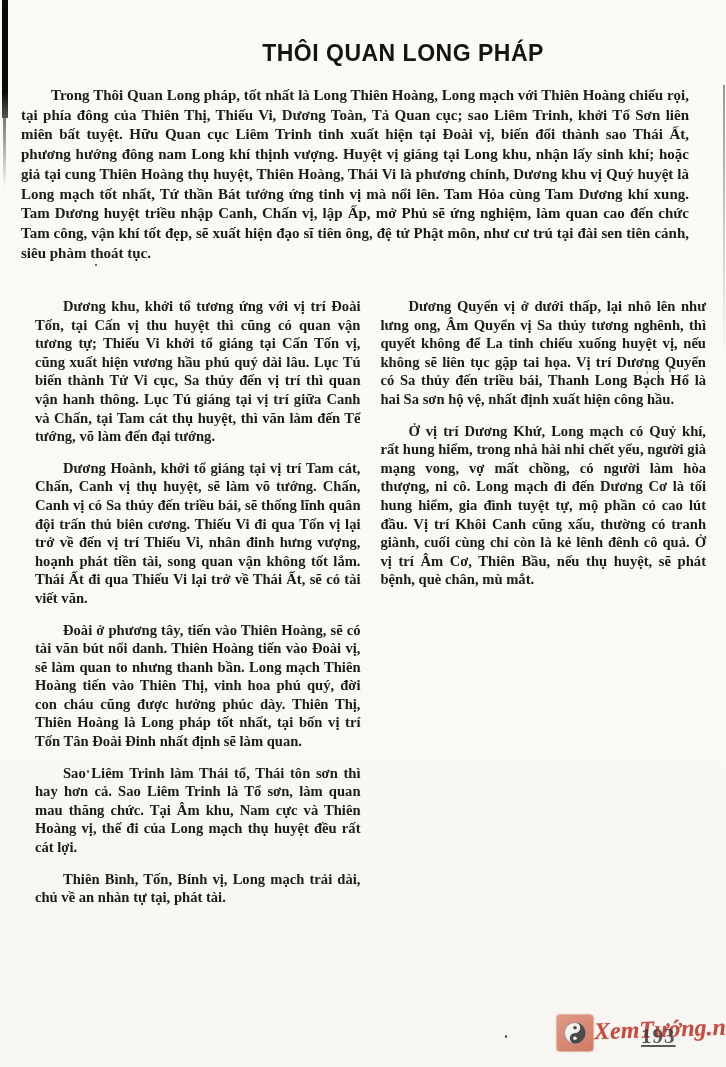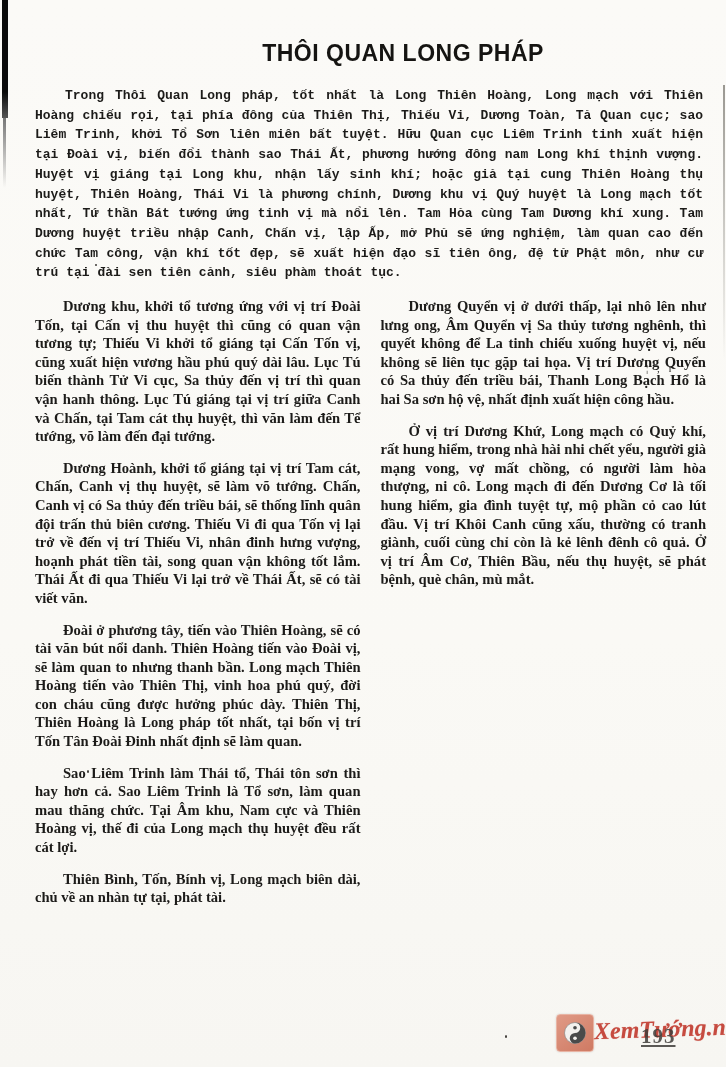--- a/index.html
+++ b/index.html
@@ -34,24 +34,23 @@
   
   .page-title{
     position:absolute;top:40px;left:0;width:100%;
     text-align:center;
     font-family:"Liberation Sans","DejaVu Sans",sans-serif;
     font-weight:bold;font-size:23px;letter-spacing:0.5px;
     color:#151412;
     padding-left:40px;
   }
   .intro{
-    position:absolute;top:86px;left:35px;width:668px;
-    font-size:13px;line-height:19.7px;text-align:justify;
+    position:absolute;top:86px;left:21px;width:668px;
+    font-size:15px;line-height:19.7px;text-align:justify;
     font-weight:600;
-    font-family:Liberation Mono, monospace;
   }
   .intro p{margin:0;text-indent:30px;}
   .columns{
     position:absolute;top:297px;left:35px;width:671px;
     display:flex;gap:20px;
   }
   .col{
     width:329px;
     font-size:14.6px;line-height:18.6px;text-align:justify;
     font-weight:600;
@@ -102,21 +101,21 @@
   <div class="intro">
     <p>Trong Thôi Quan Long pháp, tốt nhất là Long Thiên Hoàng, Long mạch với Thiên Hoàng chiếu rọi, tại phía đông của Thiên Thị, Thiếu Vi, Dương Toàn, Tả Quan cục; sao Liêm Trinh, khởi Tổ Sơn liên miên bất tuyệt. Hữu Quan cục Liêm Trinh tinh xuất hiện tại Đoài vị, biến đổi thành sao Thái Ất, phương hướng đông nam Long khí thịnh vượng. Huyệt vị giáng tại Long khu, nhận lấy sinh khí; hoặc giả tại cung Thiên Hoàng thụ huyệt, Thiên Hoàng, Thái Vi là phương chính, Dương khu vị Quý huyệt là Long mạch tốt nhất, Tứ thần Bát tướng ứng tinh vị mà nổi lên. Tam Hỏa cùng Tam Dương khí xung. Tam Dương huyệt triều nhập Canh, Chấn vị, lập Ấp, mở Phủ sẽ ứng nghiệm, làm quan cao đến chức Tam công, vận khí tốt đẹp, sẽ xuất hiện đạo sĩ tiên ông, đệ tử Phật môn, như cư trú tại đài sen tiên cảnh, siêu phàm thoát tục.</p>
   </div>
 
   <div class="columns">
     <div class="col">
       <p>Dương khu, khởi tổ tương ứng với vị trí Đoài Tốn, tại Cấn vị thu huyệt thì cũng có quan vận tương tự; Thiếu Vi khởi tổ giáng tại Cấn Tốn vị, cũng xuất hiện vương hầu phú quý dài lâu. Lục Tú biến thành Tử Vi cục, Sa thủy đến vị trí thì quan vận hanh thông. Lục Tú giáng tại vị trí giữa Canh và Chấn, tại Tam cát thụ huyệt, thì văn làm đến Tể tướng, võ làm đến đại tướng.</p>
       <p>Dương Hoành, khởi tổ giáng tại vị trí Tam cát, Chấn, Canh vị thụ huyệt, sẽ làm võ tướng. Chấn, Canh vị có Sa thủy đến triều bái, sẽ thống lĩnh quân đội trấn thủ biên cương. Thiếu Vi đi qua Tốn vị lại trở về đến vị trí Thiếu Vi, nhân đinh hưng vượng, hoạnh phát tiền tài, song quan vận không tốt lắm. Thái Ất đi qua Thiếu Vi lại trở về Thái Ất, sẽ có tài viết văn.</p>
       <p>Đoài ở phương tây, tiến vào Thiên Hoàng, sẽ có tài văn bút nổi danh. Thiên Hoàng tiến vào Đoài vị, sẽ làm quan to nhưng thanh bần. Long mạch Thiên Hoàng tiến vào Thiên Thị, vinh hoa phú quý, đời con cháu cũng được hưởng phúc dày. Thiên Thị, Thiên Hoàng là Long pháp tốt nhất, tại bốn vị trí Tốn Tân Đoài Đinh nhất định sẽ làm quan.</p>
       <p>Sao Liêm Trinh làm Thái tổ, Thái tôn sơn thì hay hơn cả. Sao Liêm Trinh là Tổ sơn, làm quan mau thăng chức. Tại Âm khu, Nam cực và Thiên Hoàng vị, thế đi của Long mạch thụ huyệt đều rất cát lợi.</p>
-      <p>Thiên Bình, Tốn, Bính vị, Long mạch biên dài, chủ về an nhàn tự tại, phát tài.</p>
+      <p>Thiên Bình, Tốn, Bính vị, Long mạch trải dài, chủ về an nhàn tự tại, phát tài.</p>
     </div>
     <div class="col">
       <p>Dương Quyển vị ở dưới thấp, lại nhô lên như lưng ong, Âm Quyển vị Sa thủy tương nghênh, thì quyết không để La tinh chiếu xuống huyệt vị, nếu không sẽ liên tục gặp tai họa. Vị trí Dương Quyển có Sa thủy đến triều bái, Thanh Long Bạch Hổ là hai Sa sơn hộ vệ, nhất định xuất hiện công hầu.</p>
       <p>Ở vị trí Dương Khứ, Long mạch có Quỷ khí, rất hung hiểm, trong nhà hài nhi chết yểu, người già mạng vong, vợ mất chồng, có người làm hòa thượng, ni cô. Long mạch đi đến Dương Cơ là tối hung hiểm, gia đình tuyệt tự, mộ phần cỏ cao lút đầu. Vị trí Khôi Canh cũng xấu, thường có tranh giành, cuối cùng chỉ còn là kẻ lênh đênh cô quả. Ở vị trí Âm Cơ, Thiên Bầu, nếu thụ huyệt, sẽ phát bệnh, què chân, mù mắt.</p>
     </div>
   </div>
 
   <div class="watermark">
     <div class="yy-badge">
       <svg width="28" height="28" viewBox="0 0 40 40" aria-hidden="true">

